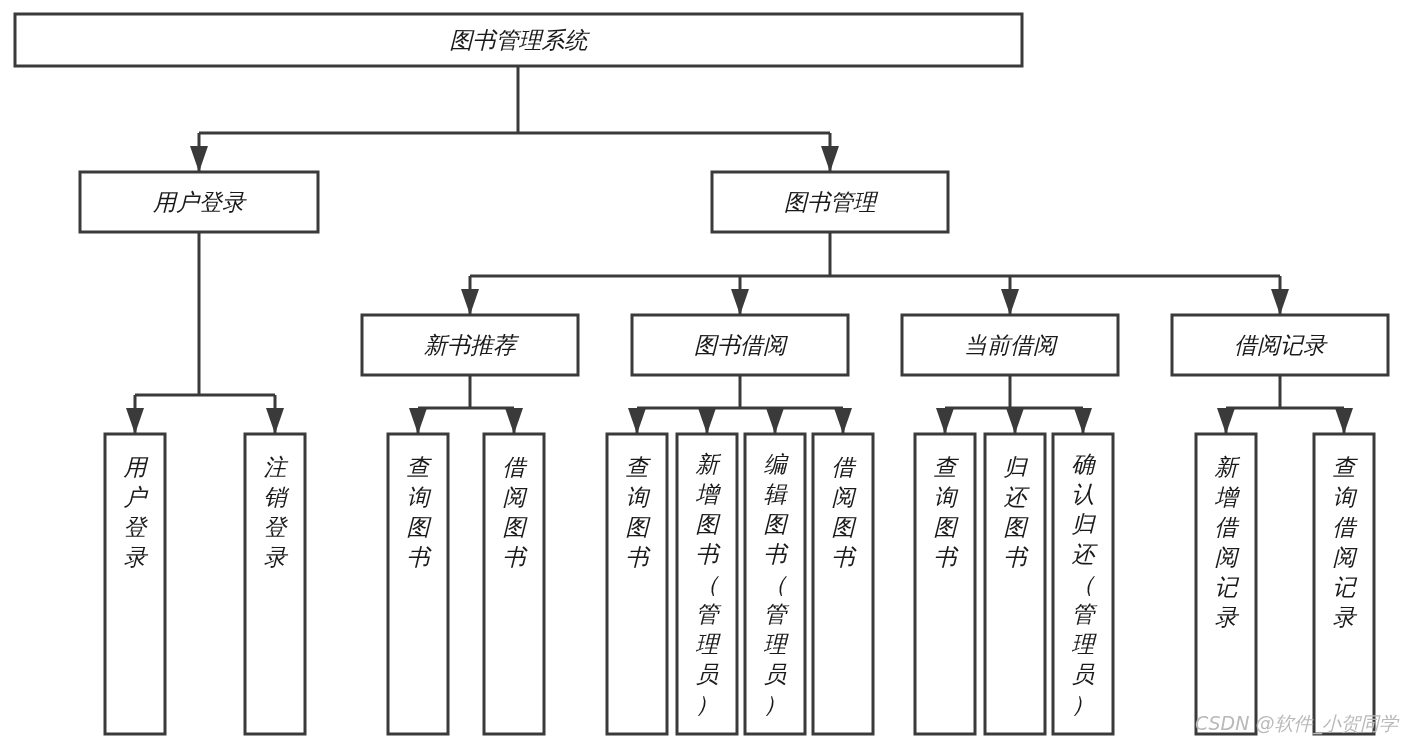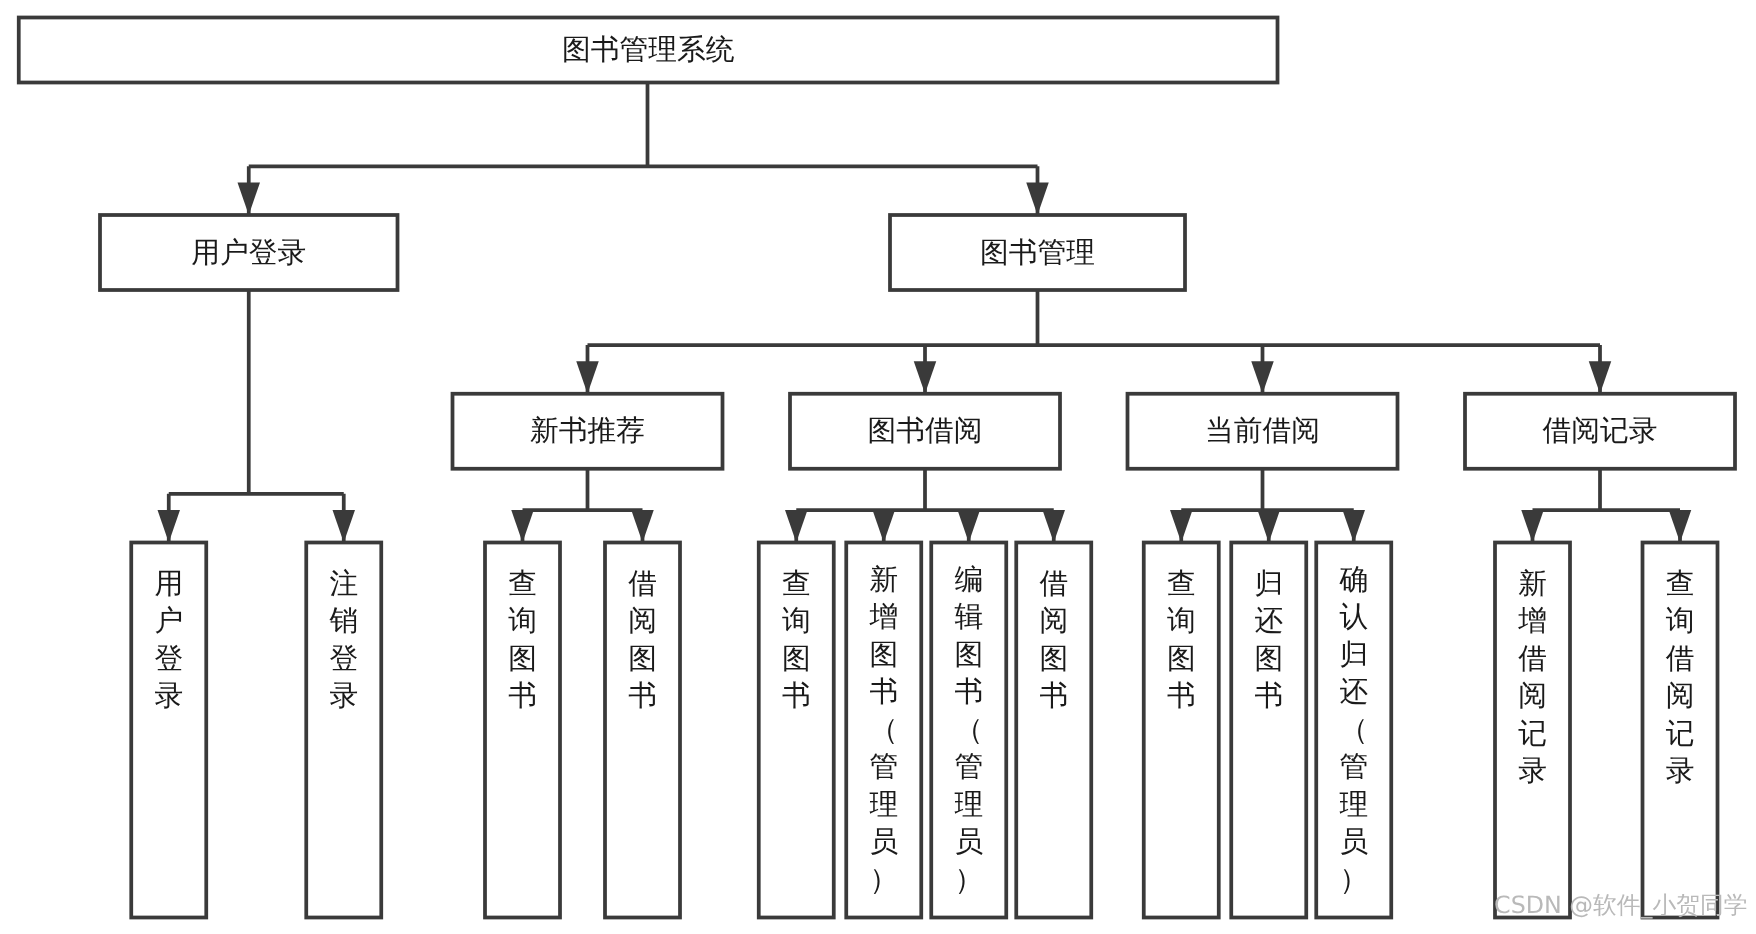--- a/index.html
+++ b/index.html
@@ -10,20 +10,21 @@
   }
   body {
     font-family: "DejaVu Sans", "Liberation Sans", sans-serif;
   }
   #diagram-root {
     position: relative;
     width: 1405px;
     height: 747px;
     background: #ffffff;
     overflow: hidden;
+    font-style: italic;
   }
   svg.diagram-canvas {
     position: absolute;
     left: 0;
     top: 0;
     width: 1405px;
     height: 747px;
     display: block;
   }
   .node-box {

